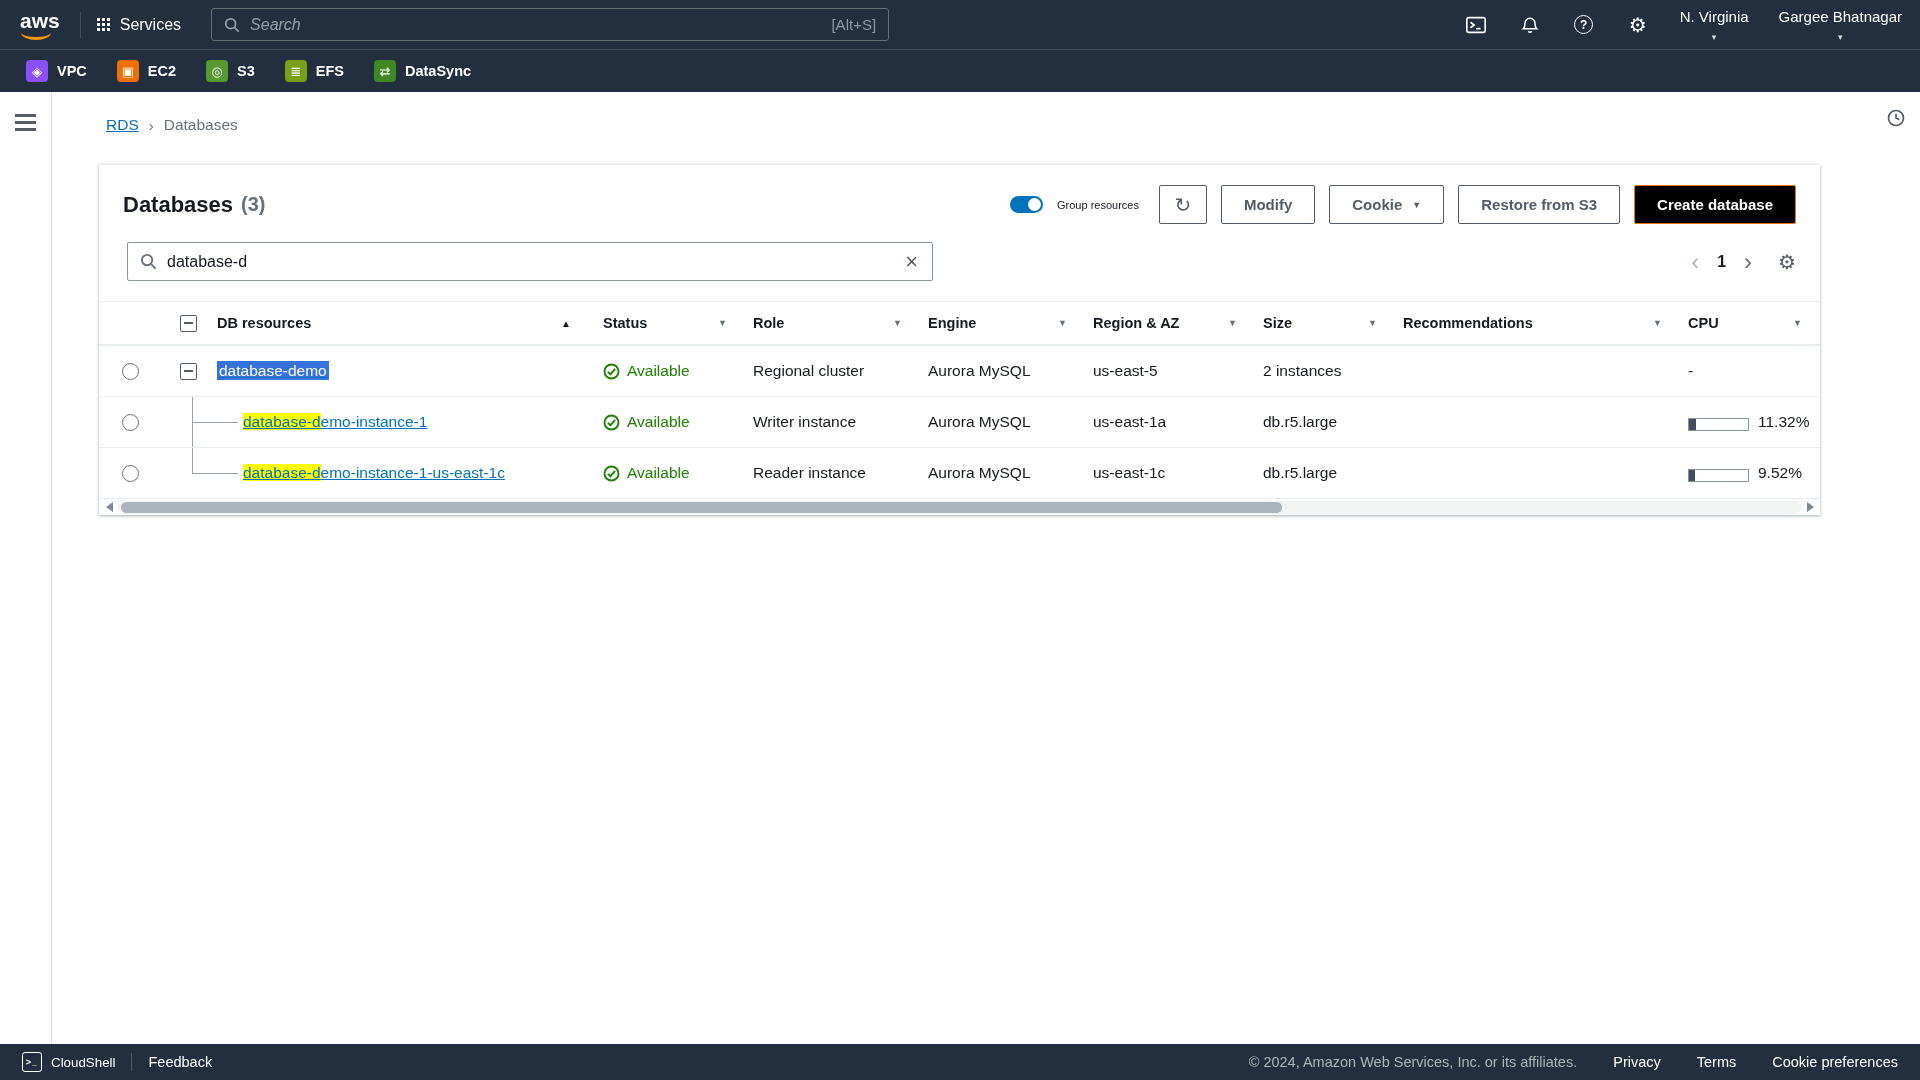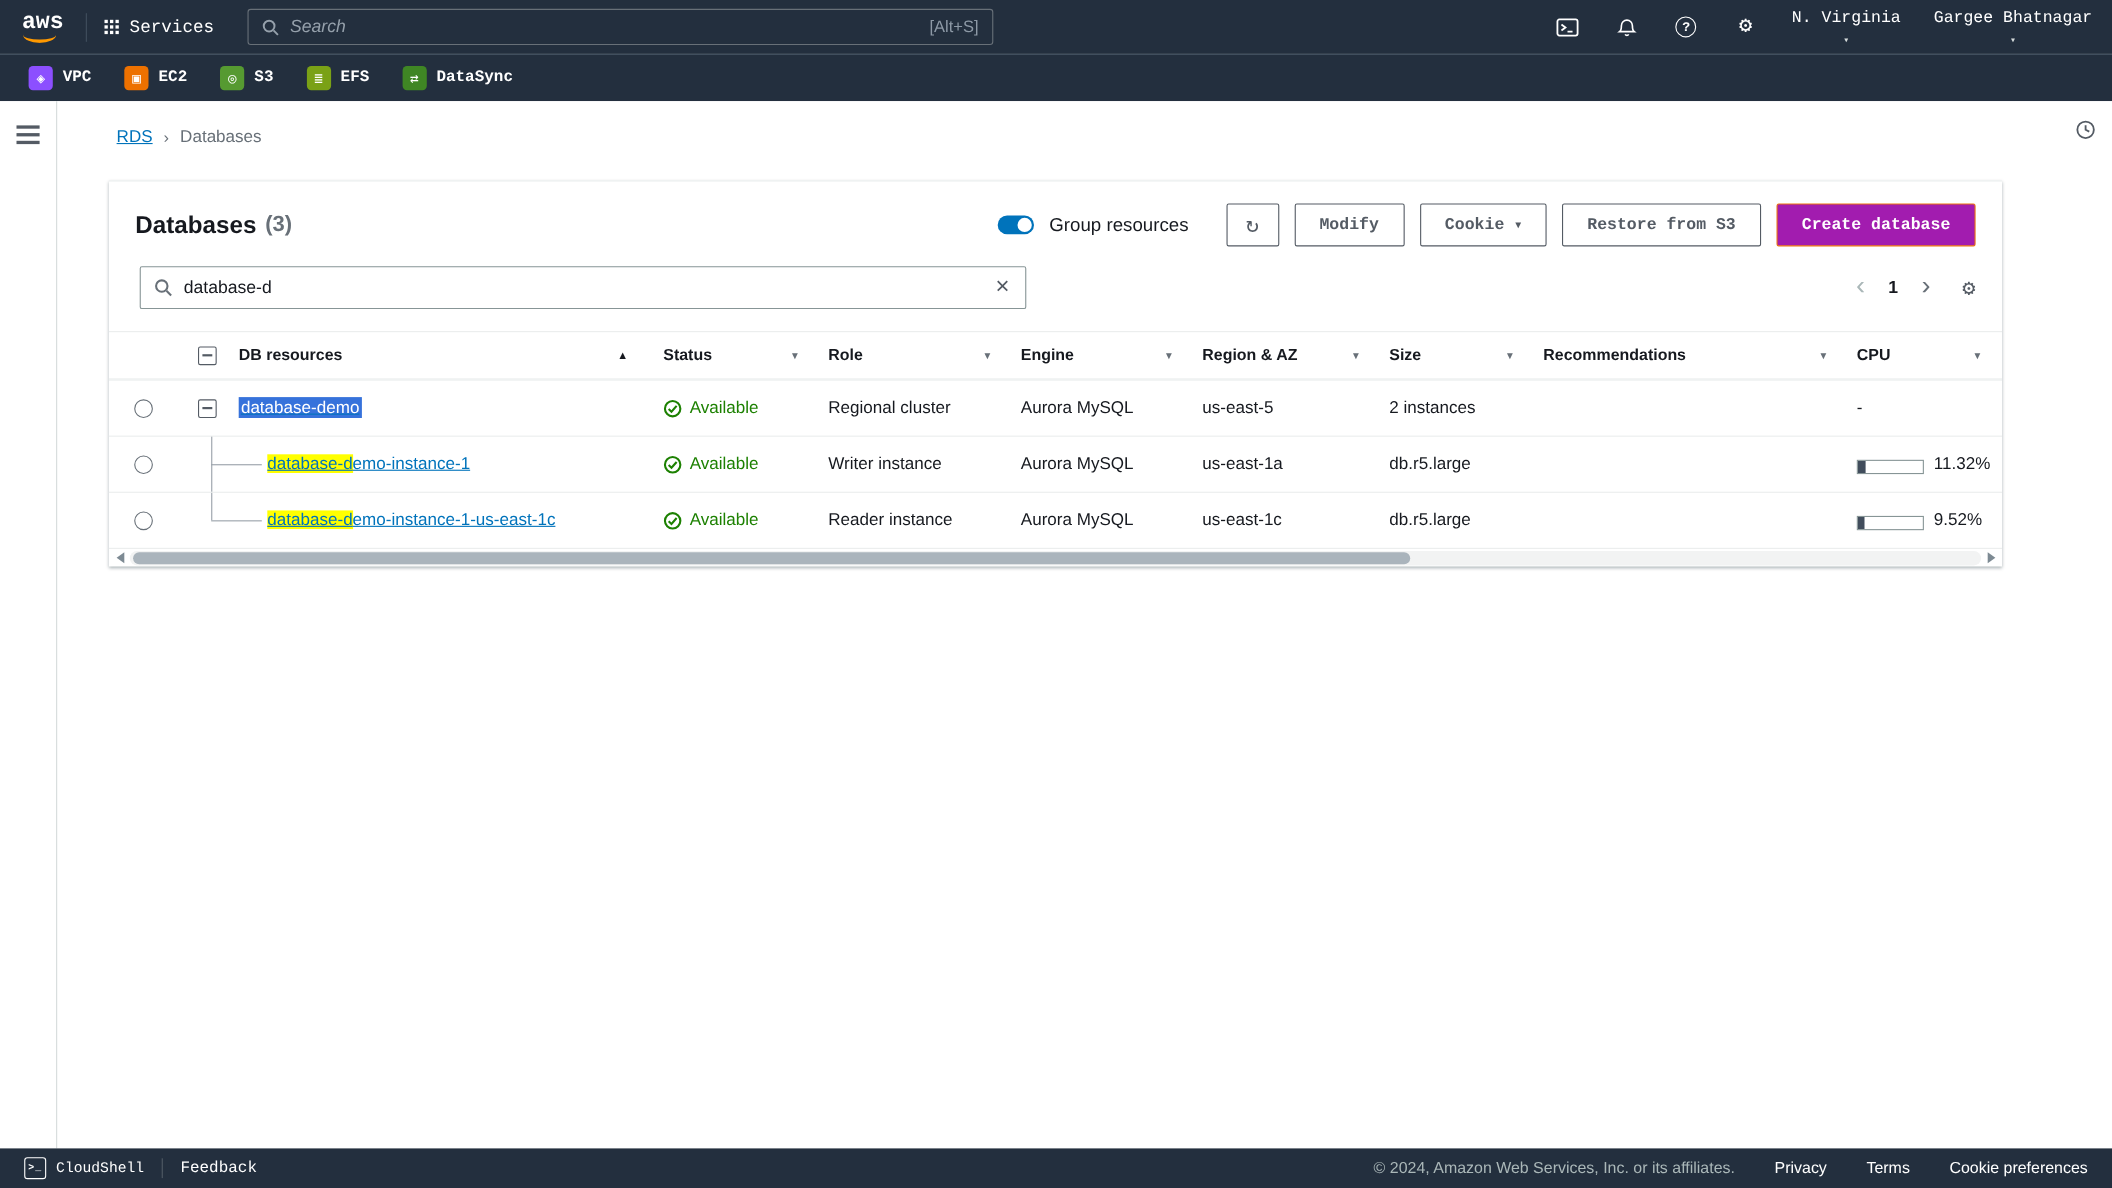--- a/index.html
+++ b/index.html
@@ -1,21 +1,21 @@
 <!DOCTYPE html>
 <html><head>
 <meta charset="utf-8">
 <style>
   * { box-sizing: border-box; margin: 0; padding: 0; }
   html,body { width:1920px; height:1080px; overflow:hidden; }
   body {
     font-family: "Liberation Sans", "DejaVu Sans", sans-serif;
     background:#fff; color:#16191f; display:flex; flex-direction:column;
   }
-  button { font-family: Liberation Mono, monospace; background:none; border:none; cursor:pointer; color:inherit; }
+  button { font-family: Liberation Sans, sans-serif; background:none; border:none; cursor:pointer; color:inherit; }
 
   
   .topnav { height:49px; flex:0 0 49px; background:#232f3e; display:flex; align-items:center; padding:0 18px; }
   .logo { color:#fff; font-weight:700; font-size:21px; position:relative; padding:0 10px 8px 2px; margin-right:10px; }
   .logo::after { content:""; position:absolute; left:3px; bottom:1px; width:30px; height:12px;
                  border-bottom:3px solid #ff9900; border-radius:50%; }
   .nav-divider { width:1px; height:26px; background:#414f5e; }
   .services-btn { display:flex; align-items:center; gap:10px; color:#fff; font-size:16px; padding:0 16px; height:49px; }
   .grid-icon { display:grid; grid-template-columns:repeat(3,3px); grid-auto-rows:3px; gap:2px; }
   .grid-icon i { background:#fff; }
@@ -55,26 +55,26 @@
 
   
   .card { width:1721px; margin:30px 0 0 47px; background:#fff; border-top:1px solid #eaeded;
           box-shadow:0 1px 3px rgba(0,28,36,.35); border-radius:0; }
   .card-header { display:flex; align-items:center; padding:20px 24px 4px 24px; }
   .card-title { font-size:22px; font-weight:700; }
   .card-count { color:#687078; font-weight:700; margin-left:8px; font-size:20px; }
   .header-controls { margin-left:auto; display:flex; align-items:center; gap:14px; }
   .toggle { width:33px; height:17px; border-radius:9px; background:#0073bb; position:relative; flex:0 0 33px; }
   .toggle i { position:absolute; right:2px; top:2px; width:13px; height:13px; border-radius:50%; background:#fff; }
-  .toggle-label { font-size:17px; margin-right:20px; }
+  .toggle-label { font-size:11px; margin-right:6px; }
   .btn { height:39px; padding:0 22px; border:1px solid #545b64; border-radius:2px; background:#fff;
          color:#545b64; font-weight:700; font-size:15px; display:inline-flex; align-items:center; gap:10px; }
   .btn-icon { width:48px; padding:0; justify-content:center; font-size:20px; font-weight:400; }
   .btn .b-caret { font-size:9px; color:#545b64; }
-  .btn-primary { background:#a21caf; border-color:#ec7211; color:#fff; }
+  .btn-primary { background:#000000; border-color:#ec7211; color:#fff; }
 
   .filter-row { display:flex; align-items:center; padding:14px 24px 20px 28px; }
   .filter-input { width:806px; height:39px; border:1px solid #879596; border-radius:2px;
                   display:flex; align-items:center; gap:10px; padding:0 12px; }
   .filter-input input { flex:1; border:none; outline:none; font-size:16px; font-family:inherit; color:#16191f; }
   .clear-x { font-size:22px; color:#545b64; line-height:1; padding:0 2px; }
   .pagination { margin-left:auto; display:flex; align-items:center; gap:16px; }
   .pg-prev { color:#aab7b8; font-size:24px; line-height:1; }
   .pg-next { color:#687078; font-size:24px; line-height:1; }
   .pg-num { font-size:16px; font-weight:700; color:#16191f; padding:0 2px; }

